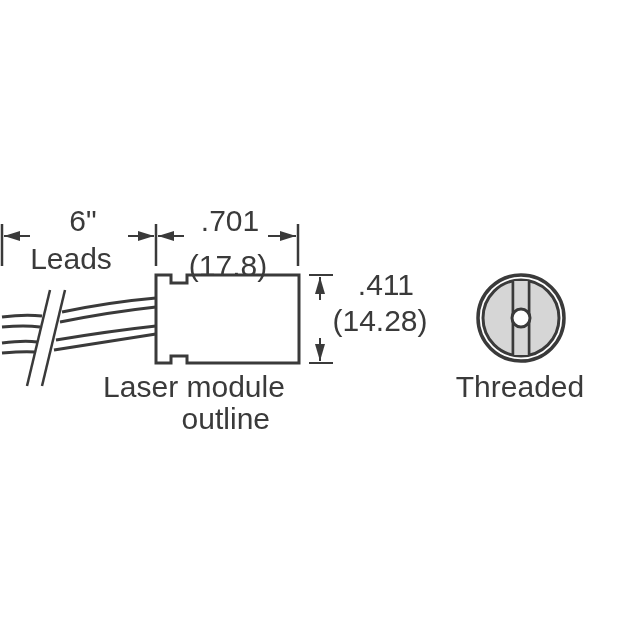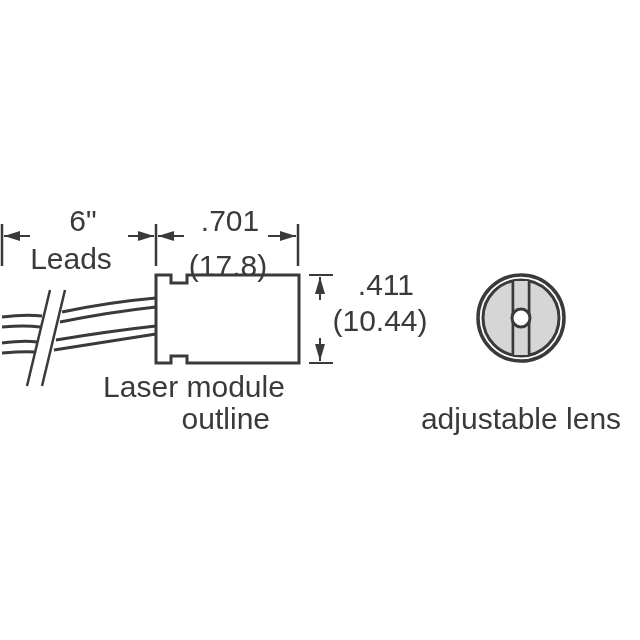--- a/index.html
+++ b/index.html
@@ -80,19 +80,19 @@
   </svg>
 
   
   <div class="lbl" style="left:60px; top:206px; width:46px;">6"</div>
   <div class="lbl" style="left:19px; top:244px; width:104px;">Leads</div>
 
   <div class="lbl" style="left:190px; top:206px; width:80px;text-align:center;">.701</div>
   <div class="lbl" style="left:180px; top:251px; width:96px;">(17.8)</div>
 
   <div class="lbl" style="left:344px; top:270px; width:70px;text-align:right;">.411</div>
-  <div class="lbl" style="left:325px; top:306px; width:110px;">(10.44)</div>
+  <div class="lbl" style="left:325px; top:306px; width:110px;">(14.28)</div>
 
   <div class="lbl" style="left:86px; top:372px; width:216px;">Laser module</div>
   <div class="lbl" style="left:120px; top:404px; width:150px;text-align:right;">outline</div>
 
-  <div class="lbl" style="left:402px; top:404px; width:238px;">adjustable lens</div>
+  <div class="lbl" style="left:440px; top:372px; width:160px;">Threaded</div>
 </div>
 
 </body></html>

